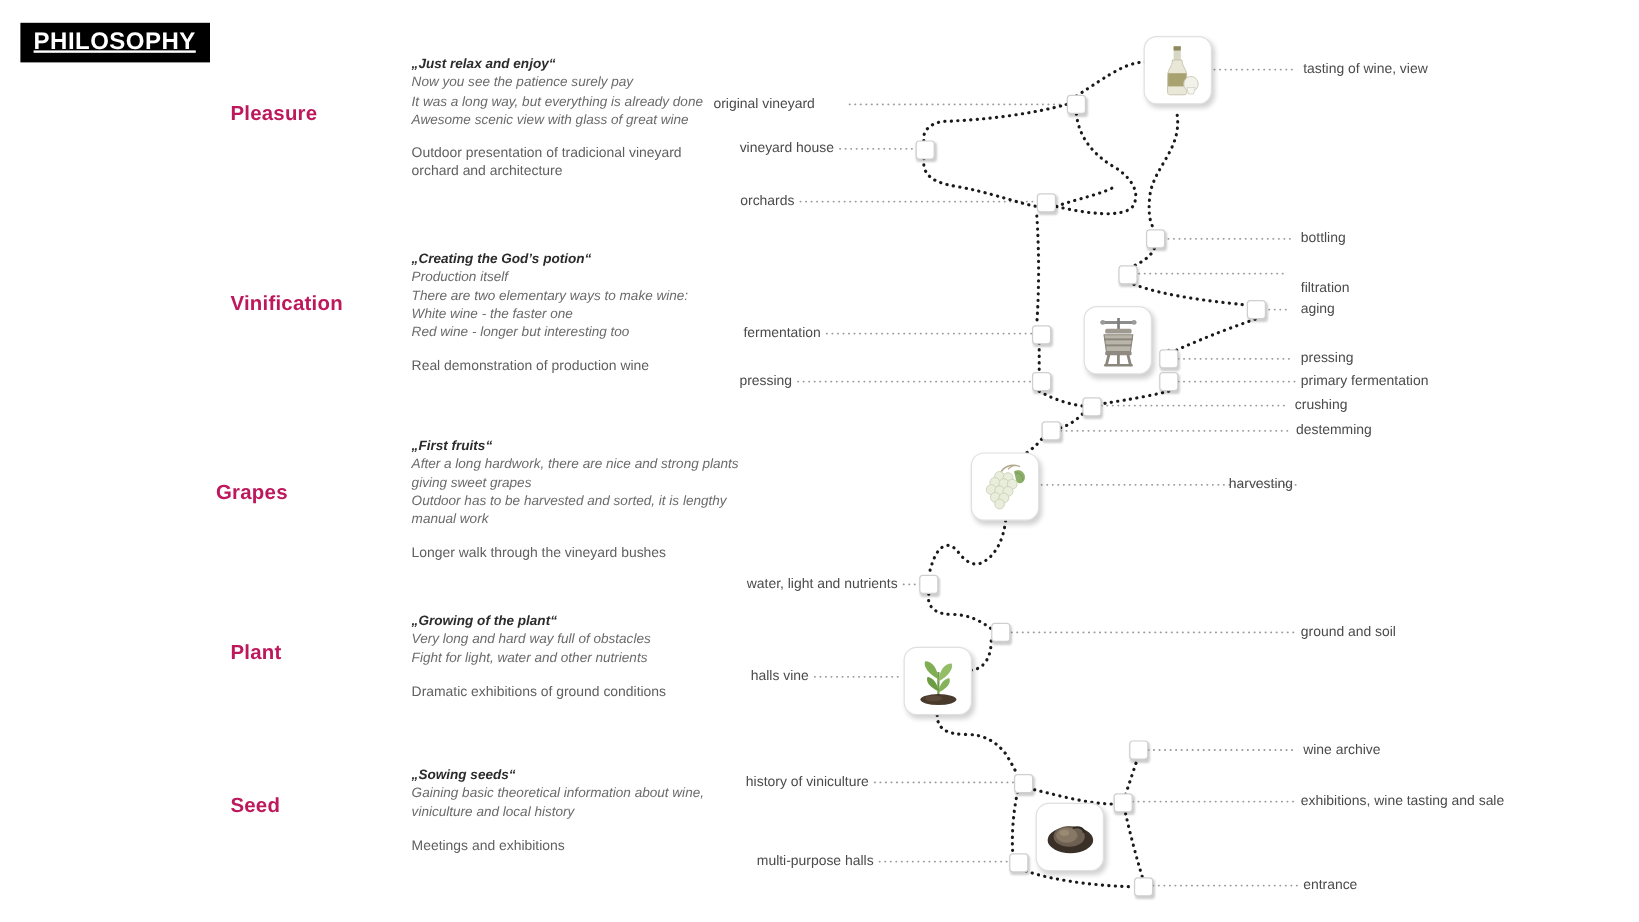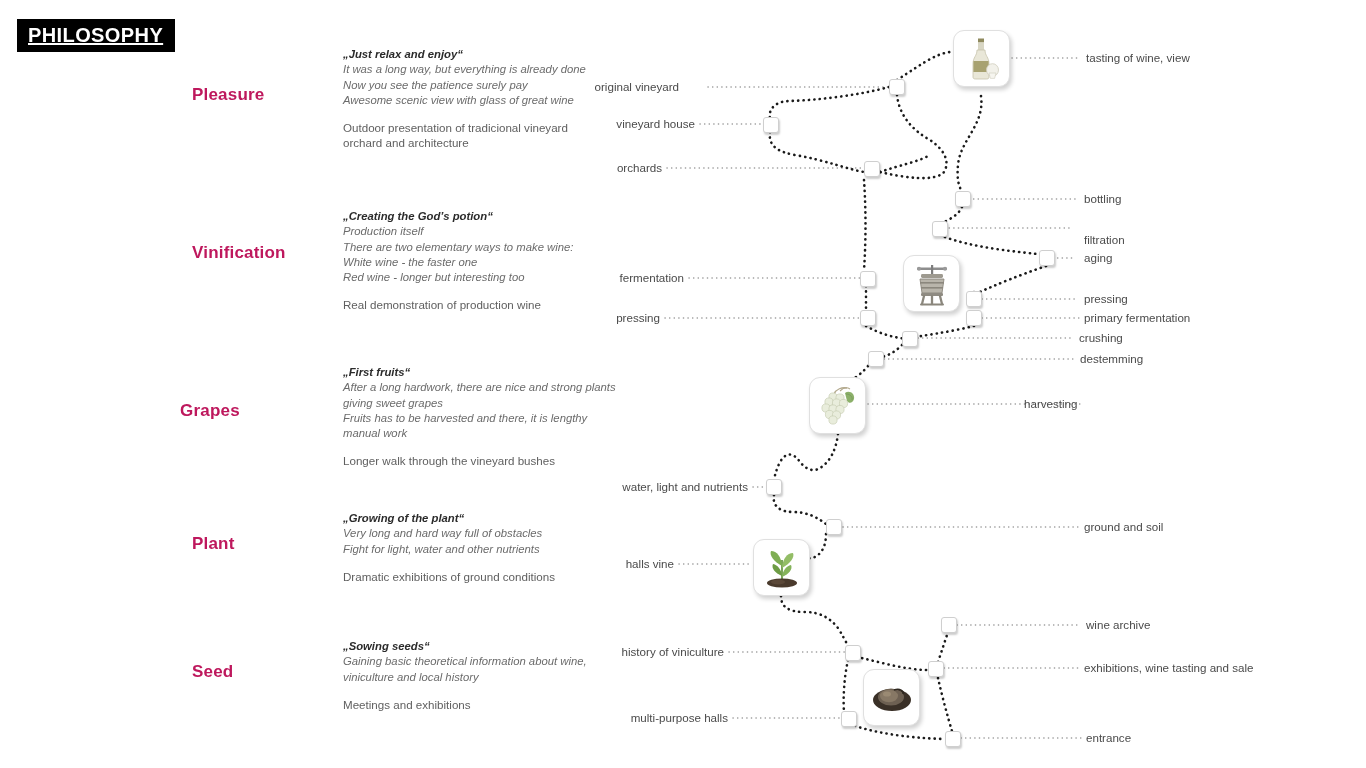--- a/index.html
+++ b/index.html
@@ -76,22 +76,22 @@
 </head>
 <body>
 
 <div class="badge">PHILOSOPHY</div>
 
 <div class="stage">
   <div class="stage-title" style="left:192px;top:85px;">Pleasure</div>
   <div class="stage-body" style="top:47px;">
     <div class="quote">„Just relax and enjoy“</div>
     <div class="lines">
+      <div>Now you see the patience surely pay</div>
       <div>It was a long way, but everything is already done</div>
-      <div>Now you see the patience surely pay</div>
       <div>Awesome scenic view with glass of great wine</div>
     </div>
     <div class="note">
       <div>Outdoor presentation of tradicional vineyard</div>
       <div>orchard and architecture</div>
     </div>
   </div>
 </div>
 
 <div class="stage">
@@ -110,21 +110,21 @@
   </div>
 </div>
 
 <div class="stage">
   <div class="stage-title" style="left:180px;top:401px;text-align:right;">Grapes</div>
   <div class="stage-body" style="top:365px;">
     <div class="quote">„First fruits“</div>
     <div class="lines">
       <div>After a long hardwork, there are nice and strong plants</div>
       <div>giving sweet grapes</div>
-      <div>Fruits has to be harvested and there, it is lengthy</div>
+      <div>Outdoor has to be harvested and sorted, it is lengthy</div>
       <div>manual work</div>
     </div>
     <div class="note">
       <div>Longer walk through the vineyard bushes</div>
     </div>
   </div>
 </div>
 
 <div class="stage">
   <div class="stage-title" style="left:192px;top:534px;">Plant</div>

